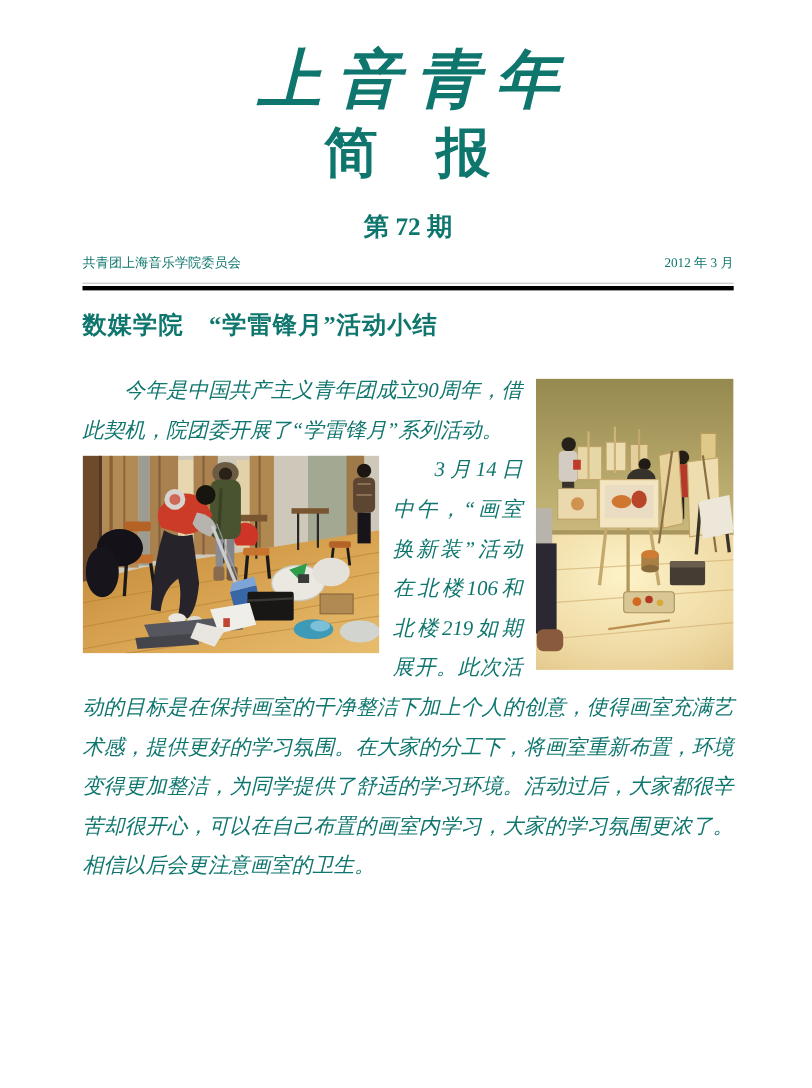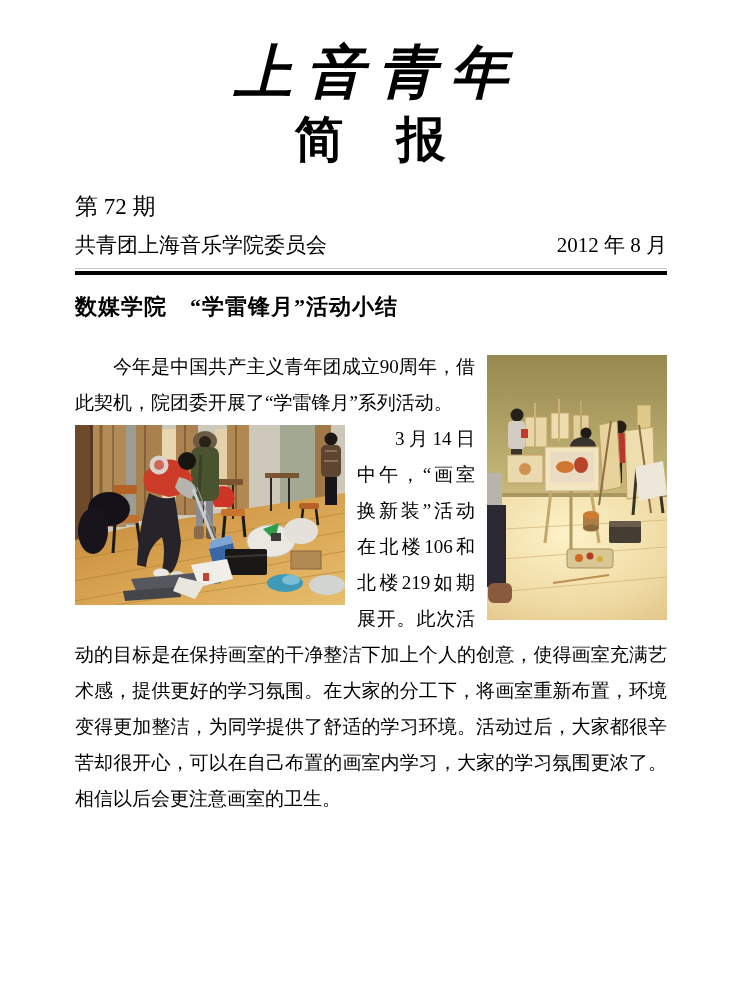--- a/index.html
+++ b/index.html
@@ -1,21 +1,21 @@
 <!DOCTYPE html>
 <html><head>
 <meta charset="utf-8">
 <style>
   html,body { margin:0; padding:0; background:#ffffff; }
   .page {
     position:relative;
     width:738px; height:989px;
     margin:0 auto;
     background:#ffffff;
-    color:#000000;
+    color:#0f766e;
     font-family:"Liberation Serif","DejaVu Serif",serif;
     overflow:hidden;
   }
   .content { padding:0 71px 0 75px; }
 
   
   .masthead-title {
     margin-top:40px;
     text-align:center;
     font-size:58px;
@@ -30,71 +30,71 @@
     margin-top:4px;
     text-align:center;
     font-size:49px;
     font-weight:bold;
     line-height:1.15;
     letter-spacing:2px;
     font-family:"Liberation Sans","DejaVu Sans",sans-serif;
   }
   .issue-line {
     margin-top:24px;
-    text-align:left;
+    text-align:center;
     font-size:23px;
-    font-weight:normal;
+    font-weight:bold;
   }
   .info-row {
     margin-top:9px;
     display:flex;
     justify-content:space-between;
     align-items:center;
-    font-size:21px;
+    font-size:12px;
   }
   .rule { margin-top:9px; }
   .rule-thin  { height:1px; background:#c4c4c4; margin-bottom:2px; }
   .rule-thick { height:4px; background:#000; }
 
   
   .headline {
     margin:17px 0 0 0;
     text-align:left;
     font-size:22px;
     font-weight:bold;
     letter-spacing:1px;
   }
   .flow {
     margin-top:27px;
     font-size:19px;
     line-height:36px;
     text-align:justify;
     text-justify:inter-ideograph;
   }
-  .flow p { margin:0; text-indent:2em; }
+  .flow p { margin:0; text-indent:2em;font-style:italic; }
 
   figure { margin:0; padding:0; }
   .photo { display:block; overflow:hidden; }
   .photo svg { display:block; }
   .photo-right { float:right; width:180px; height:265px; margin:6px 0 8px 12px; }
   .photo-left  { float:left;  width:270px; height:180px; margin:4px 12px 10px 0; }
 </style>
 </head>
 <body>
 
 <div class="page">
   <div class="content">
 
     <header>
       <div class="masthead-title">上音青年</div>
       <div class="masthead-sub">简　报</div>
       <div class="issue-line">第 72 期</div>
       <div class="info-row">
         <span>共青团上海音乐学院委员会</span>
-        <span>2012 年 8 月</span>
+        <span>2012 年 3 月</span>
       </div>
       <div class="rule">
         <div class="rule-thin"></div>
         <div class="rule-thick"></div>
       </div>
     </header>
 
     <main>
       <h1 class="headline">数媒学院　“学雷锋月”活动小结</h1>
 

